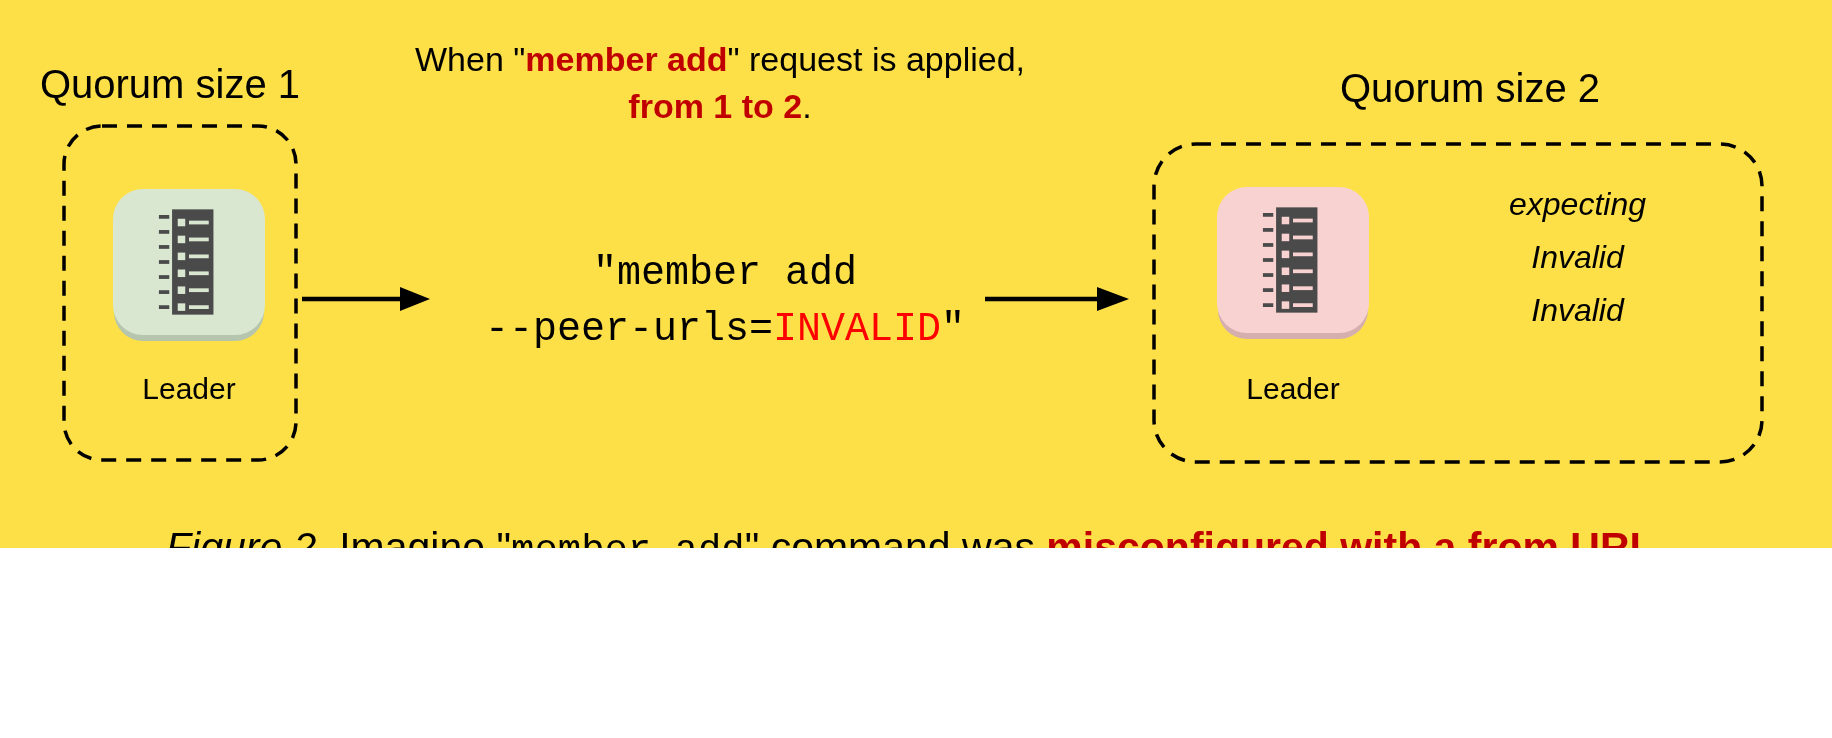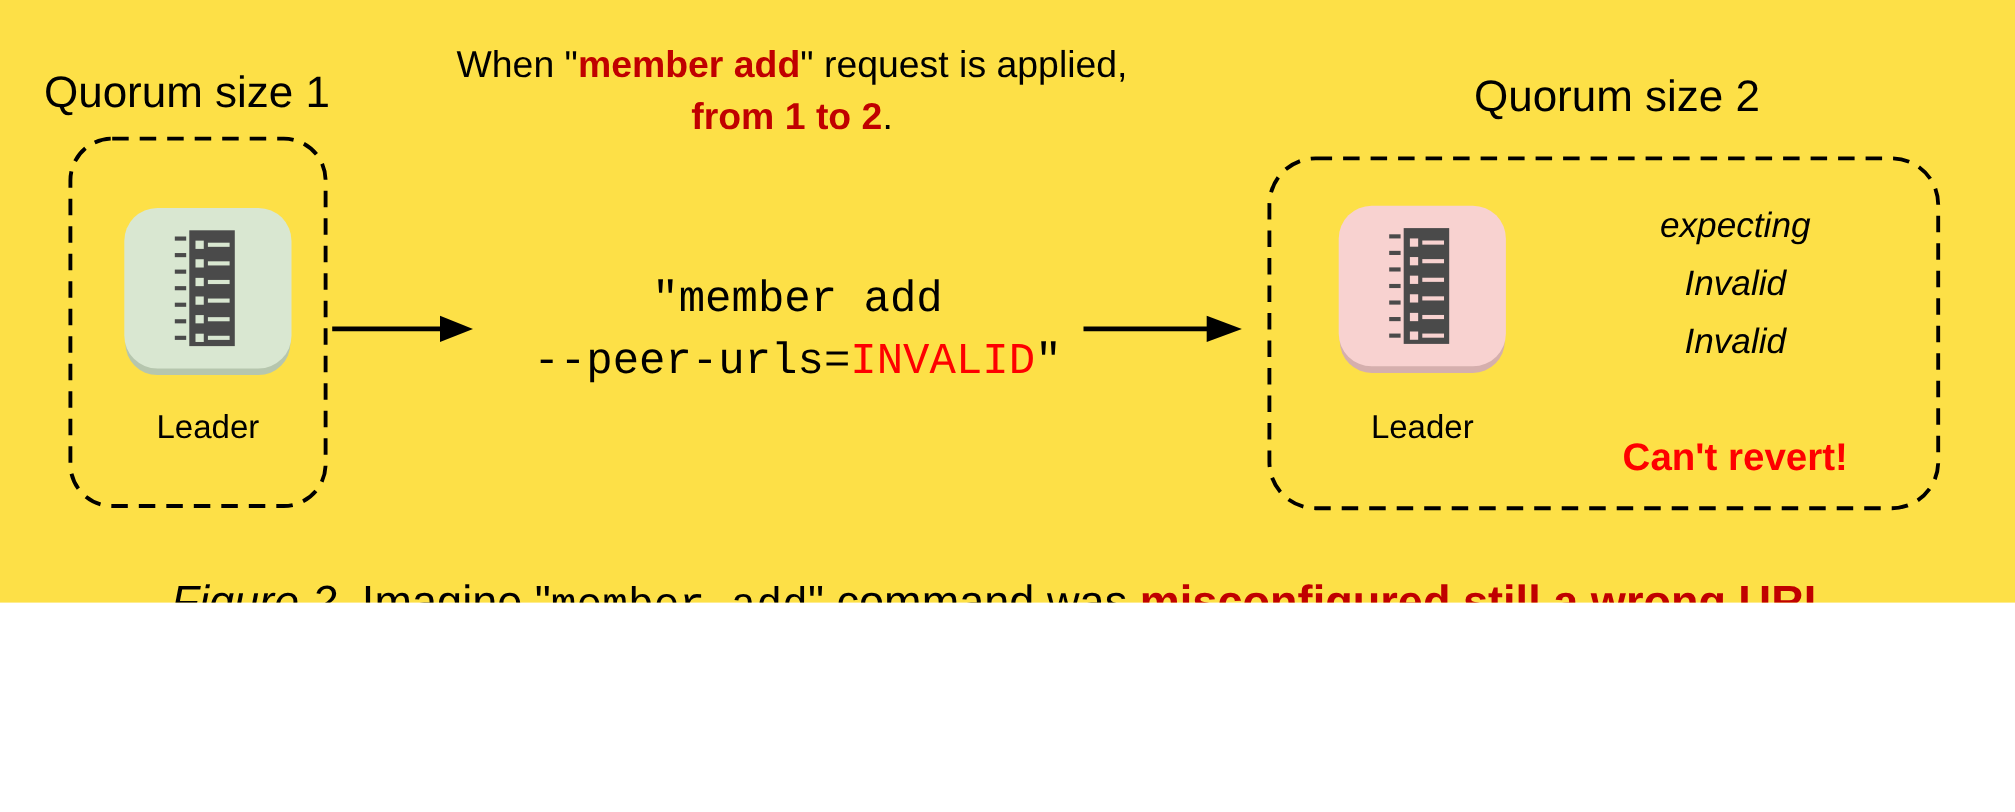--- a/index.html
+++ b/index.html
@@ -191,19 +191,18 @@
   </div>
 
   <div class="leader-label" style="left:1190px; top:372px; width:206px;">Leader</div>
 
   <div class="expecting">
     <div>expecting</div>
     <div>Invalid</div>
     <div>Invalid</div>
   </div>
 
-  <div class="warning">Can't revert!</div>
 
   <div class="caption">
-    <div><span class="cap-italic">Figure 2.</span><span> Imagine "</span><span class="cap-code">member add</span><span>" command was </span><span class="red-bold">misconfigured still a wrong URL</span><span>.</span></div>
+    <div><span class="cap-italic">Figure 2.</span><span> Imagine "</span><span class="cap-code">member add</span><span>" command was </span><span class="red-bold">misconfigured with a from URL</span><span>.</span></div>
   </div>
 
 </div>
 
 </body></html>

